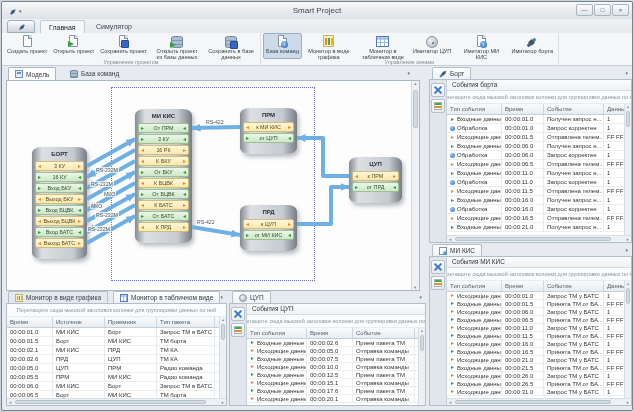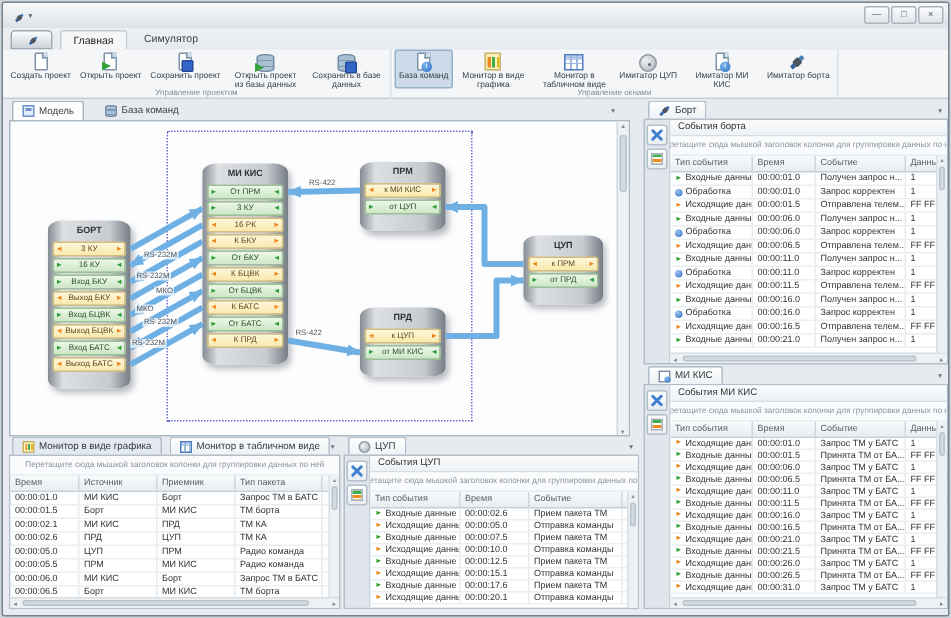--- a/index.html
+++ b/index.html
@@ -120,20 +120,21 @@
 </head>
 <body>
 
 <div class="window">
 
   <div class="titlebar">
     <div class="qa">
       <span class="ic-sat sm" style="width:10px;height:10px"></span>
       <span class="drop">▾</span>
     </div>
+    <span class="wtitle">Smart Project</span>
     <div class="wctrls">
       <span class="wbtn">—</span>
       <span class="wbtn">□</span>
       <span class="wbtn">×</span>
     </div>
   </div>
   <span class="collapse">▴</span>
 
   <div class="tabrow">
     <div class="appbtn">

